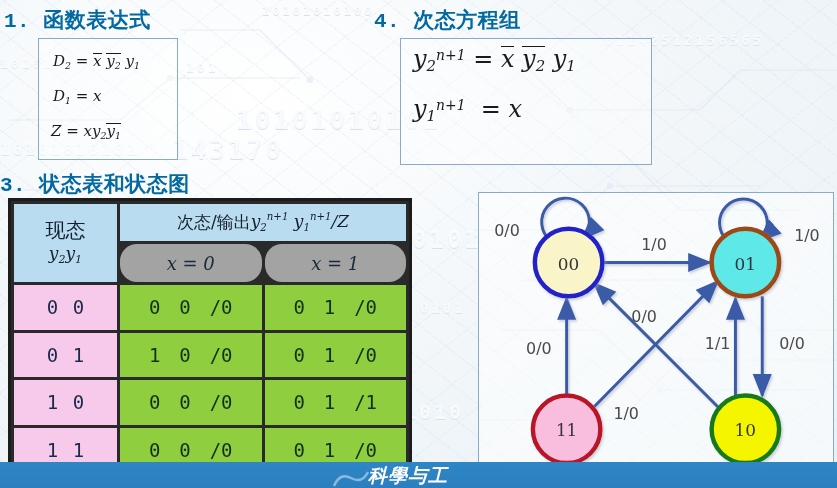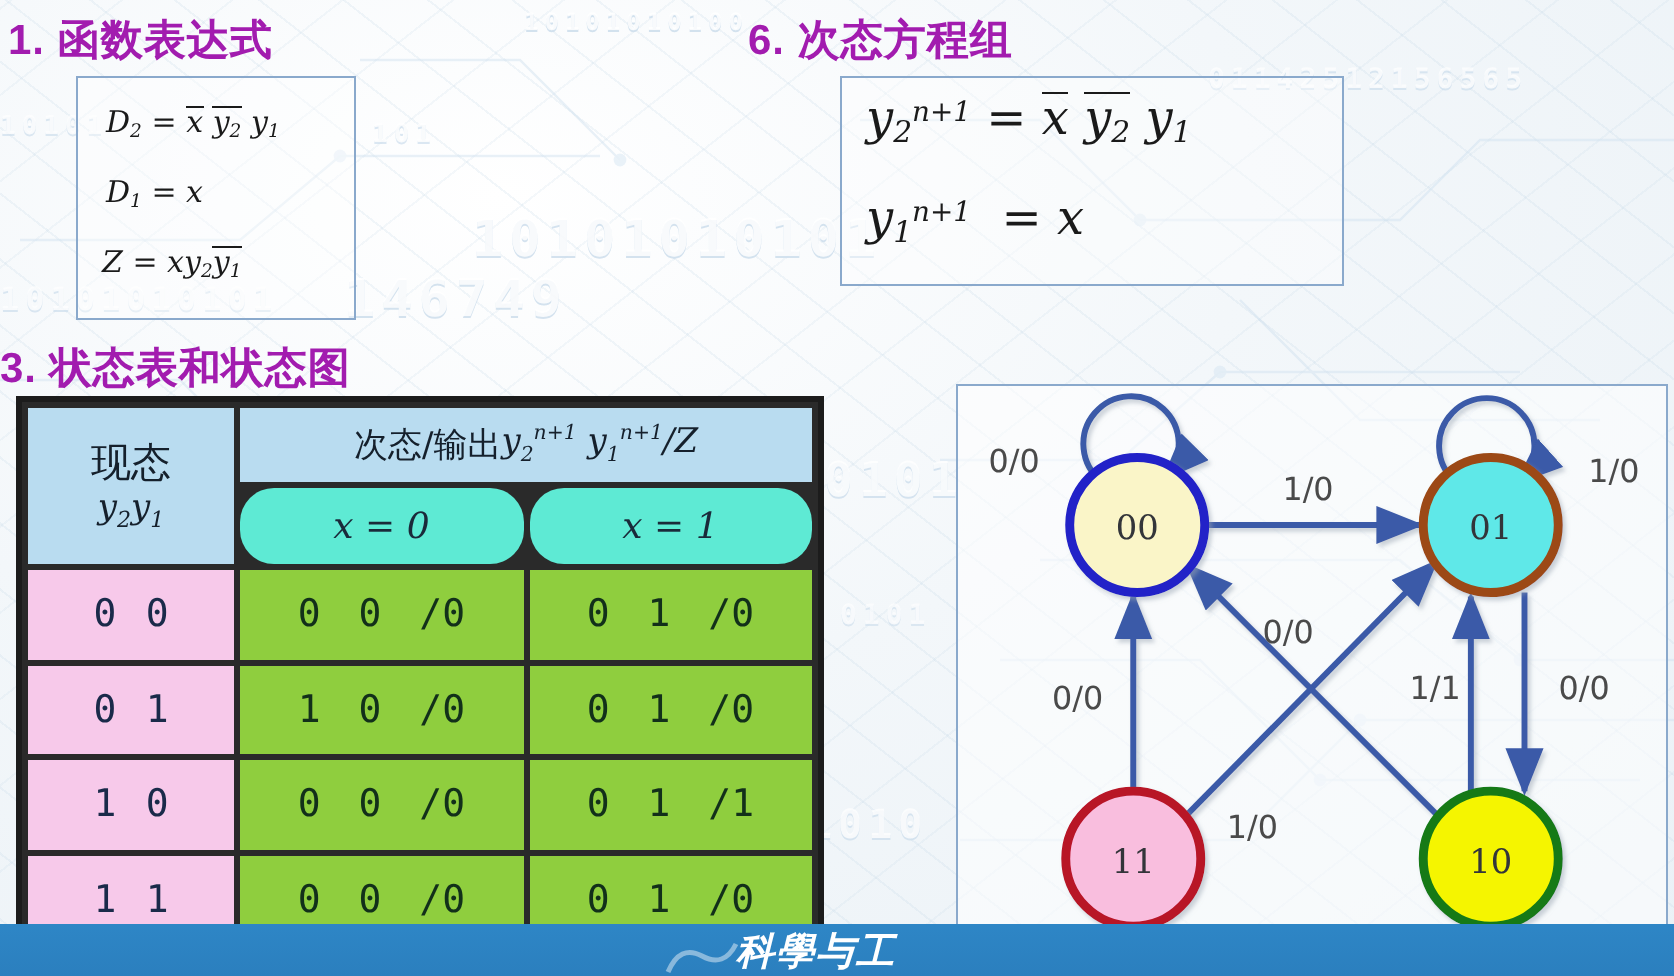--- a/index.html
+++ b/index.html
@@ -30,49 +30,49 @@
   .bin-d{left:236px;top:105px;font-size:26px;opacity:.95;}
   .bin-e{left:172px;top:135px;font-size:26px;opacity:.95;}
   .bin-f{left:0px;top:140px;font-size:16px;opacity:.8;}
   .bin-g{left:412px;top:226px;font-size:24px;opacity:.9;}
   .bin-h{left:300px;top:250px;font-size:15px;opacity:.8;}
   .bin-i{left:404px;top:400px;font-size:20px;opacity:.85;}
   .bin-j{left:604px;top:32px;font-size:14px;opacity:.8;}
   .bin-k{left:420px;top:300px;font-size:14px;opacity:.7;}
 
   
-  .heading{position:absolute;color:#a21caf;font-weight:bold;
+  .heading{position:absolute;color:#0369a1;font-weight:bold;
     font-size:21px;letter-spacing:.5px;white-space:nowrap;
-    font-family:Liberation Sans, sans-serif;}
+    font-family:Liberation Mono, monospace;}
   #h1{left:4px;top:6px;}
   #h2{left:374px;top:6px;}
   #h3{left:0px;top:170px;}
 
   
   .fbox{position:absolute;background:rgba(255,255,255,.40);
     border:1px solid #8aa9cc;box-sizing:border-box;}
   #fbox1{left:38px;top:38px;width:140px;height:122px;}
-  #fbox2{left:400px;top:38px;width:252px;height:105px;margin-left:20px;}
+  #fbox2{left:400px;top:38px;width:252px;height:127px;}
   .math{font-family:"DejaVu Serif","Liberation Serif",serif;
     font-style:italic;color:#1a1a1a;white-space:nowrap;position:absolute;}
   .math sub{font-size:.62em;font-style:italic;vertical-align:-.28em;}
   .math sup{font-size:.58em;font-style:italic;vertical-align:.48em;}
   .ovl{border-top:1.4px solid #1a1a1a;padding-top:0px;display:inline-block;
        line-height:1.0;}
   #f1a{left:14px;top:13px;font-size:15px;}
   #f1b{left:14px;top:48px;font-size:15px;}
   #f1c{left:12px;top:83px;font-size:15px;}
   #f2a{left:12px;top:6px;font-size:24px;}
   #f2b{left:12px;top:56px;font-size:24px;}
 
   
   #table{position:absolute;left:8px;top:198px;width:404px;height:280px;
     background:#2a2a2a;border:3px solid #1c1c1c;box-sizing:border-box;
     padding:3px;display:flex;flex-direction:column;gap:3px;}
-  .cell{background:#5eead4;color:#1a2a3a;display:flex;align-items:center;
+  .cell{background:#a3a3a3;color:#1a2a3a;display:flex;align-items:center;
     justify-content:center;font-family:"DejaVu Serif","Liberation Serif",serif;
     box-sizing:border-box;border-radius:17px;}
   #hdr{flex:0 0 78px;display:flex;gap:3px;}
   #hdr-left{flex:0 0 103px;display:flex;flex-direction:column;gap:0px;
     background:#b9dcf0;align-items:center;justify-content:center;}
   #hdr-left .l1{font-size:20px;font-family:"DejaVu Sans","Liberation Sans",sans-serif;
     color:#15202c;line-height:1.1;}
   #hdr-left .l2{font-size:17px;font-family:"DejaVu Serif","Liberation Serif",serif;
     font-style:italic;color:#15202c;margin-top:2px;}
   #hdr-right{flex:1;display:flex;flex-direction:column;gap:3px;}
@@ -137,31 +137,31 @@
       <circle cx="660" cy="390" r="3.2"></circle>
         <circle cx="680" cy="360" r="3.2"></circle>
       <circle cx="310" cy="80" r="3.2"></circle>
         <circle cx="760" cy="330" r="3.2"></circle>
     </g>
   </svg>
   <div class="binrow bin-a">10101010100</div>
   <div class="binrow bin-b">101</div>
   <div class="binrow bin-c">10101</div>
   <div class="binrow bin-d">10101010101</div>
-  <div class="binrow bin-e">146749</div>
+  <div class="binrow bin-e">143170</div>
   <div class="binrow bin-f">10101010101</div>
   <div class="binrow bin-g">0101</div>
   <div class="binrow bin-h">01010</div>
   <div class="binrow bin-i">1010</div>
   <div class="binrow bin-j">01142512156565</div>
   <div class="binrow bin-k">0101</div>
 </div>
 
 <div class="heading" id="h1">1. 函数表达式</div>
-<div class="heading" id="h2">6. 次态方程组</div>
+<div class="heading" id="h2">4. 次态方程组</div>
 <div class="heading" id="h3">3. 状态表和状态图</div>
 
 <div class="fbox" id="fbox1">
   <div class="math" id="f1a">
     D<sub>2</sub> = <span class="ovl">x</span>&nbsp;<span class="ovl">y<sub>2</sub></span>&nbsp;y<sub>1</sub>
   </div>
   <div class="math" id="f1b">
     D<sub>1</sub> = x
   </div>
   <div class="math" id="f1c">

